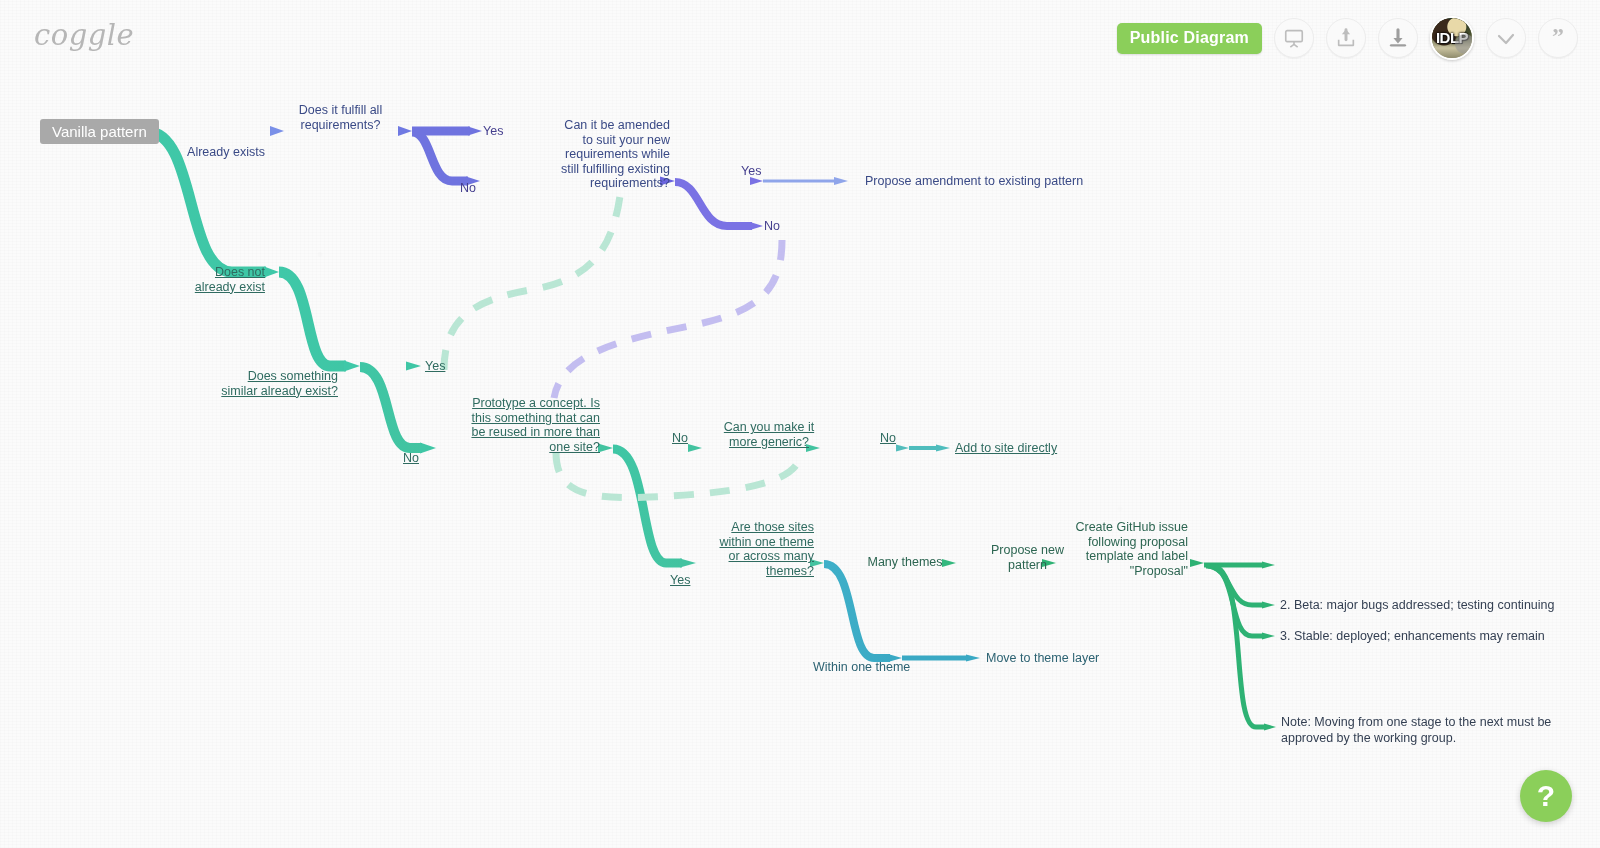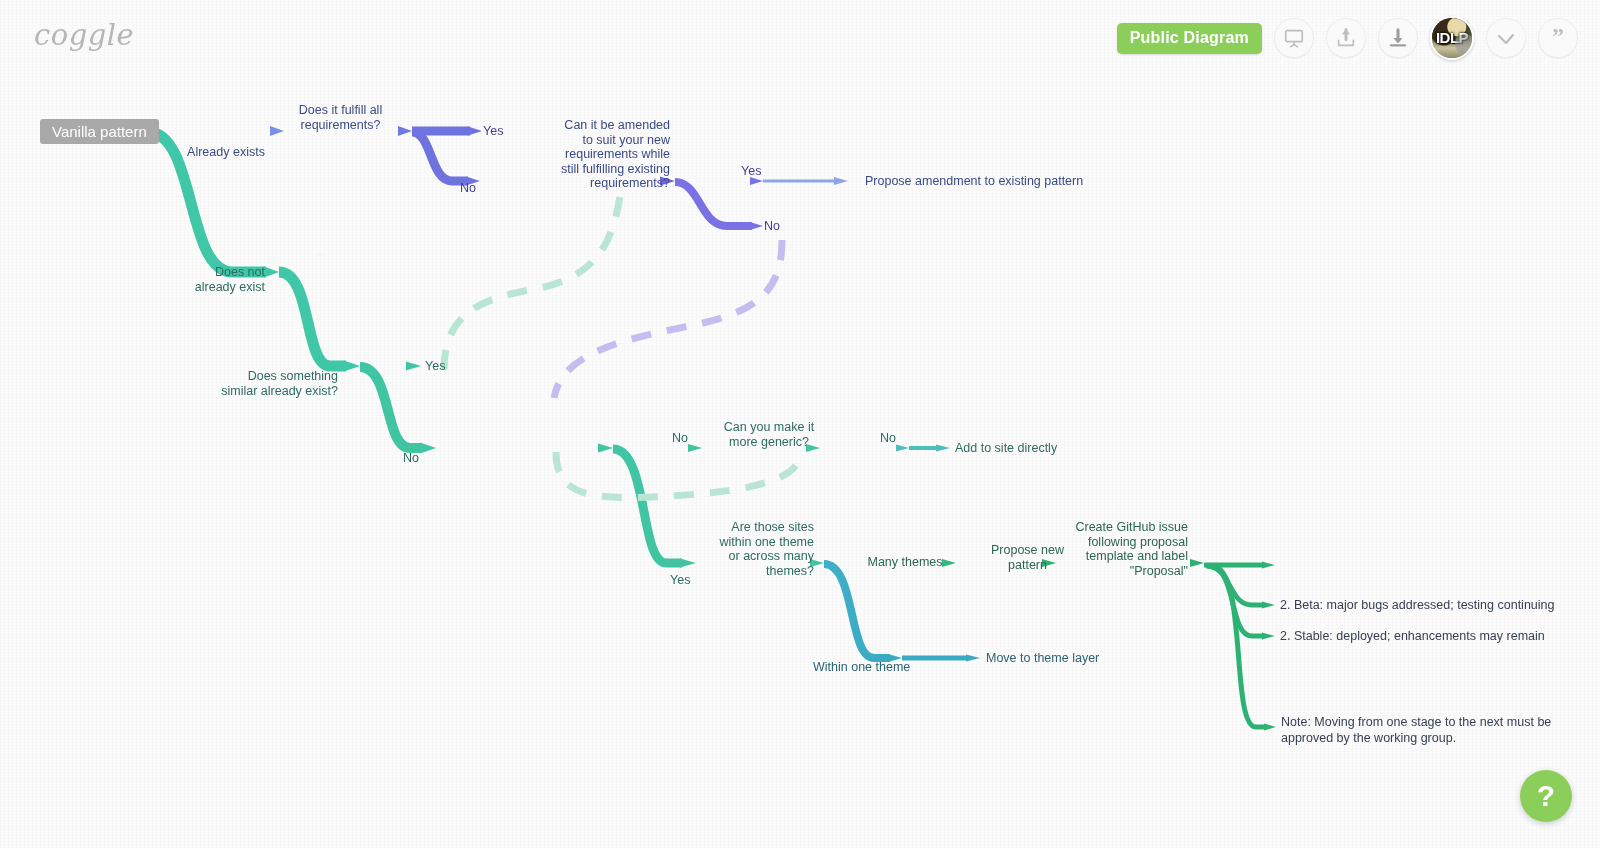--- a/index.html
+++ b/index.html
@@ -131,21 +131,21 @@
     line-height: 14.5px;
     color: #3c4a63;
     white-space: pre-line;
     user-select: none;
     cursor: pointer;
   }
   .node.right  { text-align: right; }
   .node.left   { text-align: left; }
   .node.center { text-align: center; }
 
-  .node.teal   { color: #2f6b60; }
+  .node.teal   { color: #2f6b60; text-decoration: underline; }
   .node.green  { color: #2c6551; }
   .node.blue   { color: #3a4a86; }
   .node.purple { color: #453f8e; }
   .node.cyan   { color: #2c6272; }
   .node.dark   { color: #333f52; }
 
   
   #root-node {
     position: absolute;
     left: 40px; top: 119px;
@@ -390,20 +390,24 @@
   <div class="node right teal" style="left:170px; top:265px; width:95px;">Does not
 already exist</div>
 
   <div class="node right teal" style="left:190px; top:369px; width:148px;">Does something
 similar already exist?</div>
 
   <div class="node left teal" style="left:425px; top:359px; width:40px;">Yes</div>
 
   <div class="node left teal" style="left:403px; top:451px; width:40px;">No</div>
 
+  <div class="node right teal" style="left:452px; top:396px; width:148px;">Prototype a concept. Is
+this something that can
+be reused in more than
+one site?</div>
 
   <div class="node left teal" style="left:672px; top:431px; width:40px;">No</div>
 
   <div class="node center teal" style="left:714px; top:420px; width:110px;">Can you make it
 more generic?</div>
 
   <div class="node left teal" style="left:880px; top:431px; width:40px;">No</div>
 
   <div class="node left teal" style="left:955px; top:441px; width:150px;">Add to site directly</div>
 
@@ -424,20 +428,20 @@
 template and label
 "Proposal"</div>
 
   <div class="node left cyan" style="left:813px; top:660px; width:110px;">Within one theme</div>
 
   <div class="node left cyan" style="left:986px; top:651px; width:160px;">Move to theme layer</div>
 
 
   <div class="node left dark" style="left:1280px; top:598px; width:300px;">2. Beta: major bugs addressed; testing continuing</div>
 
-  <div class="node left dark" style="left:1280px; top:629px; width:300px;">2. Stable: deployed; enhancements may remain</div>
+  <div class="node left dark" style="left:1280px; top:629px; width:300px;">3. Stable: deployed; enhancements may remain</div>
 
   <div class="node left dark" style="left:1281px; top:714px; width:300px; line-height:16px;">Note: Moving from one stage to the next must be
 approved by the working group.</div>
 
   <div id="help-btn">?</div>
 
 </div>
 
 </body></html>

